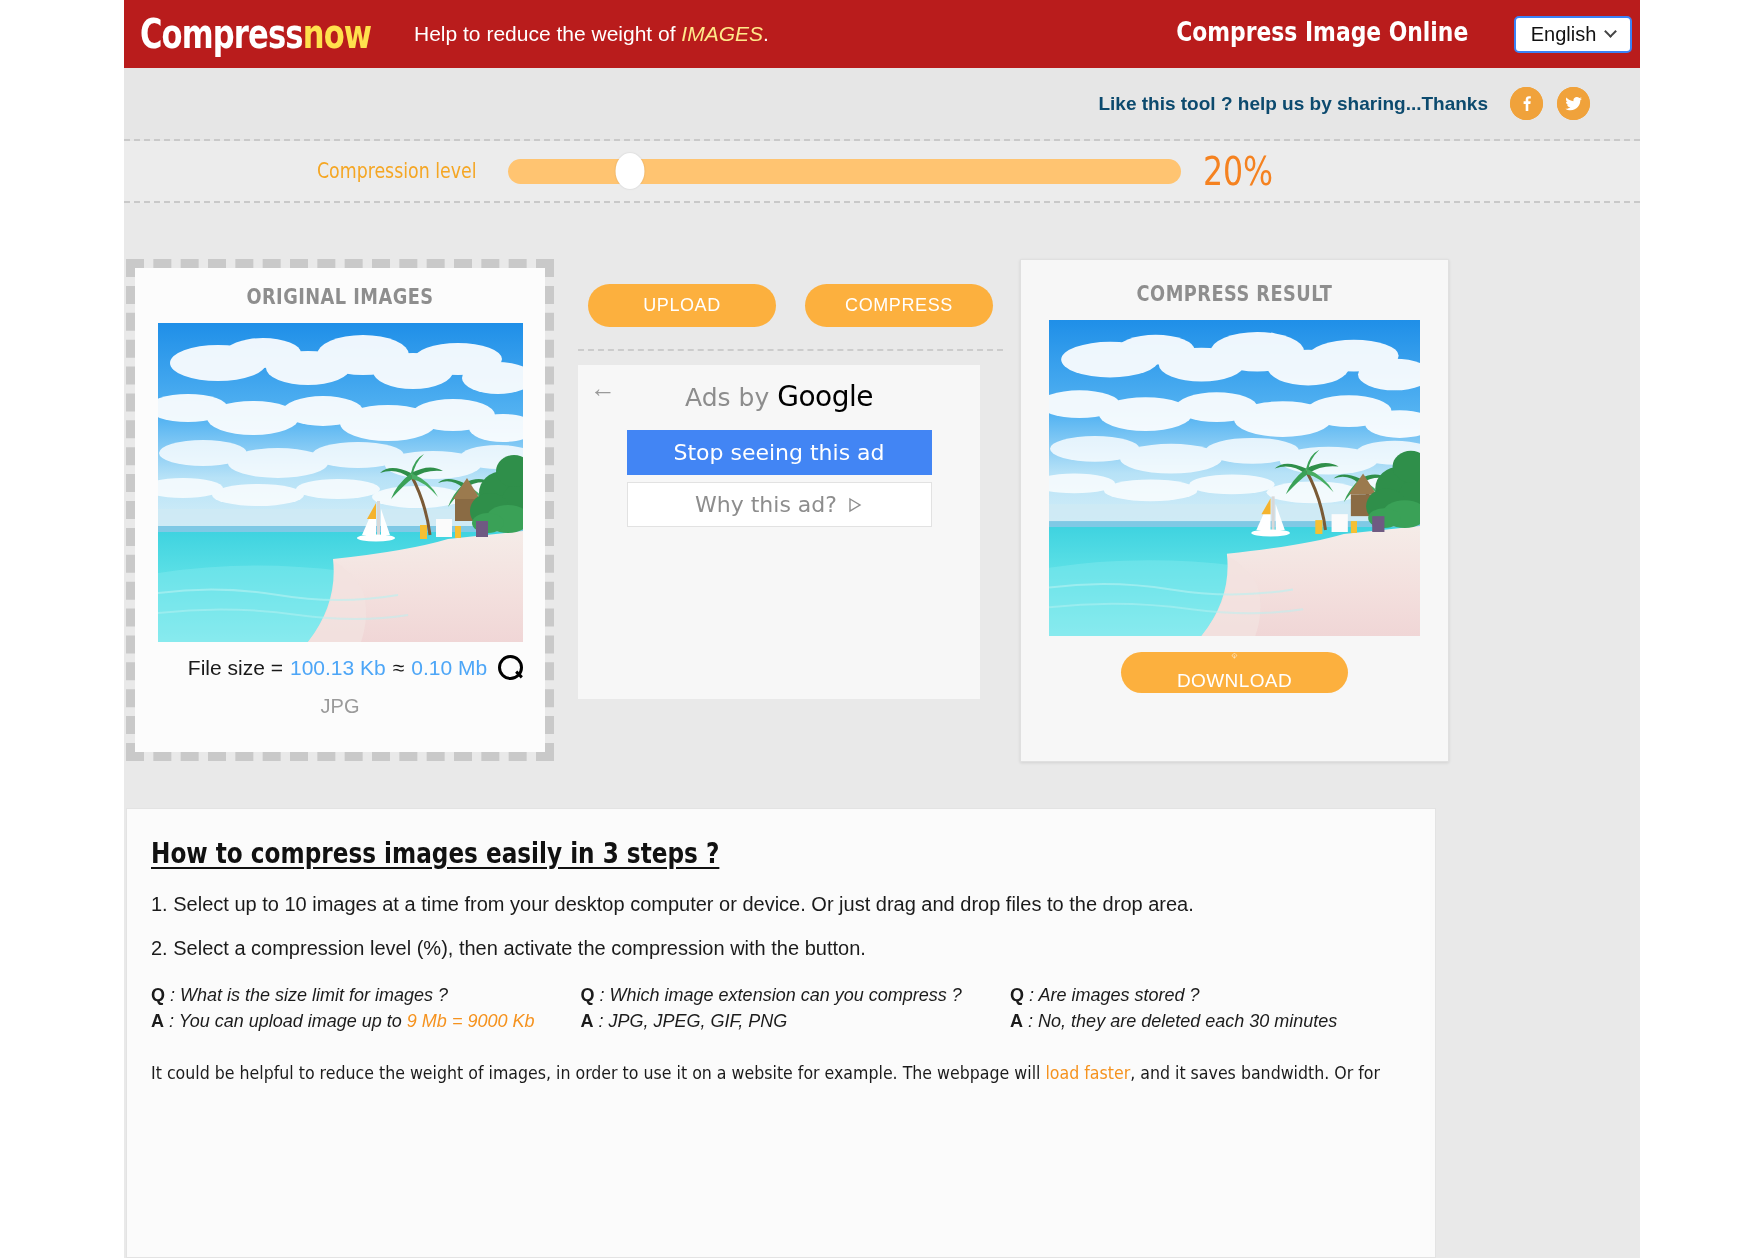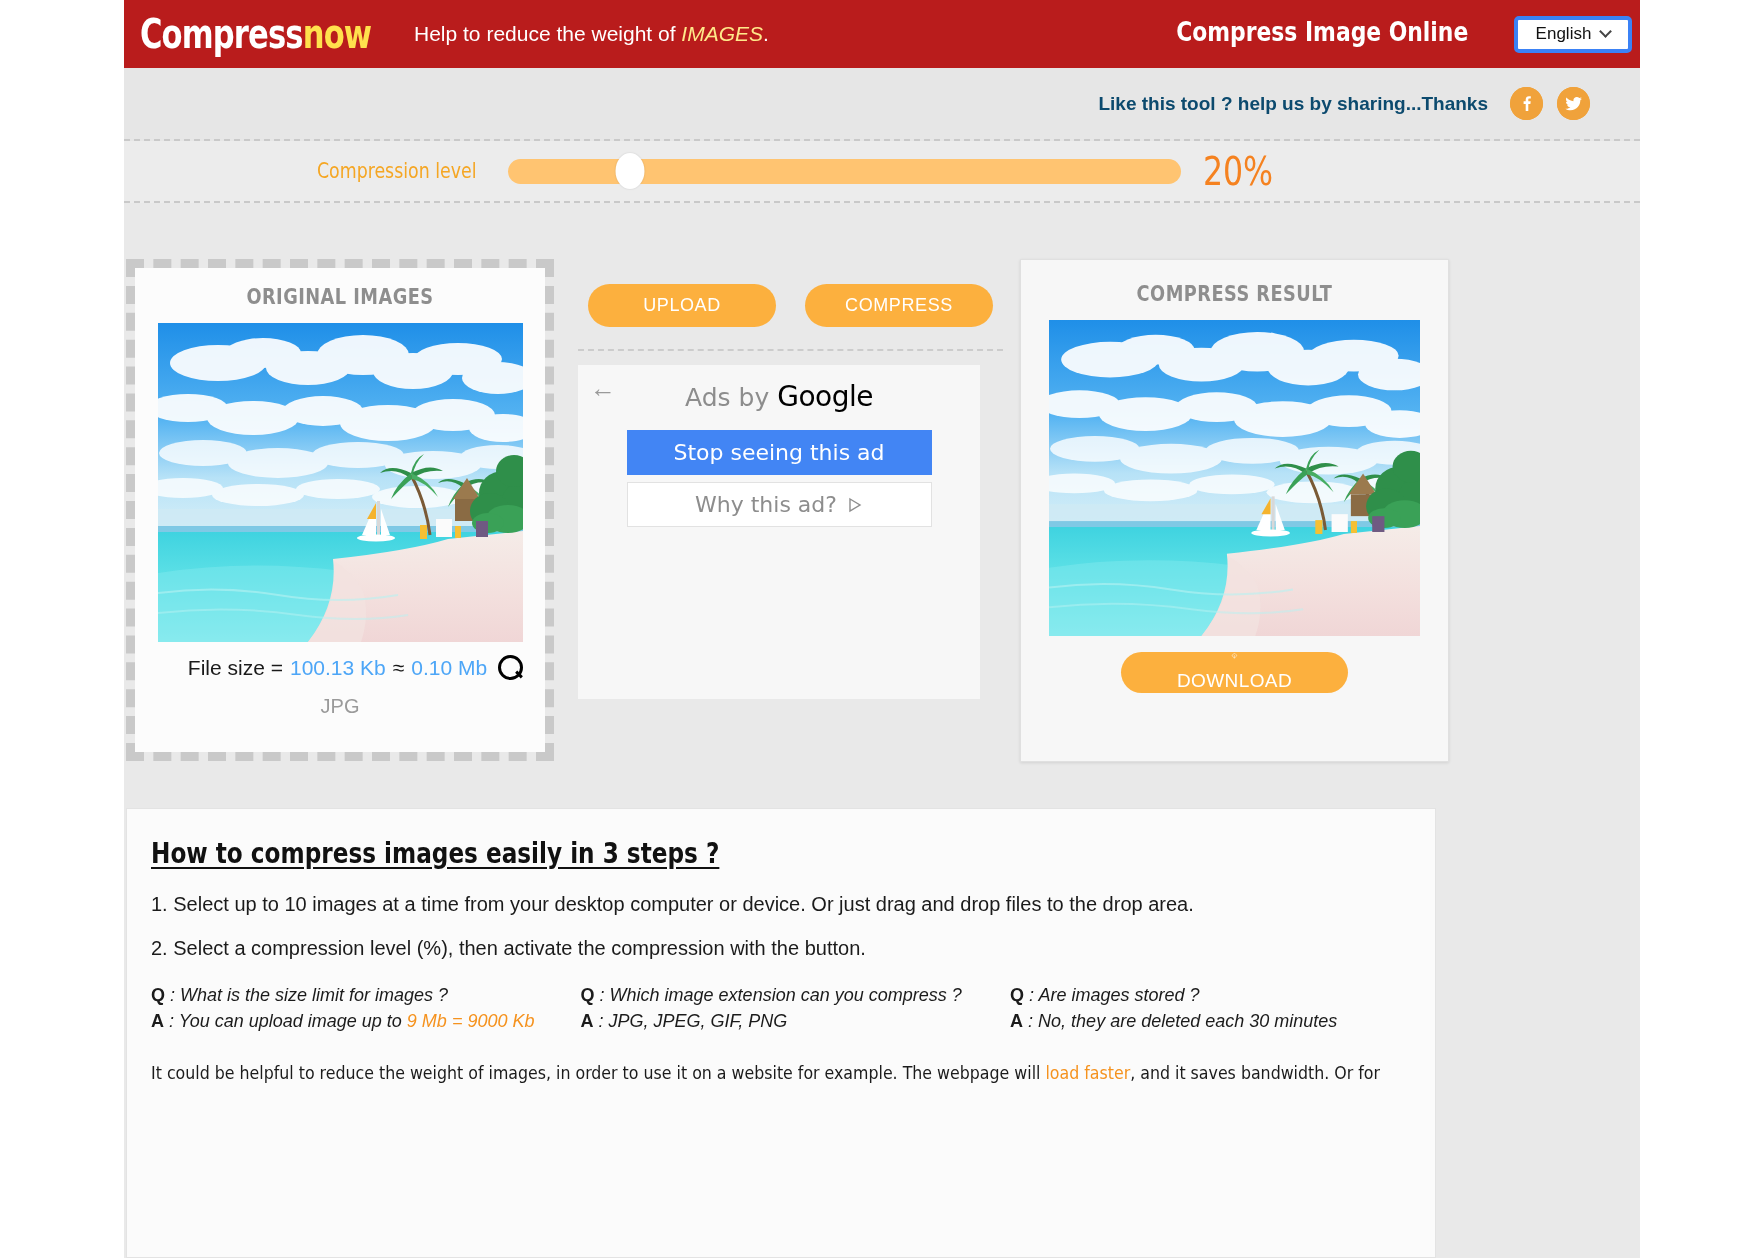--- a/index.html
+++ b/index.html
@@ -69,29 +69,29 @@
   .header-title {
     color: #ffffff;
     font-weight: bold;
     font-size: 27px;
     font-family: "Liberation Sans Narrow", "DejaVu Sans Condensed", "Liberation Sans", sans-serif;
     transform: scaleX(0.9);
     white-space: nowrap;
   }
   .lang-select {
     background: #ffffff;
-    border: 4px solid #3b82f6;
+    border: 2px solid #3b82f6;
     border-radius: 5px;
     height: 37px;
     min-width: 118px;
     display: flex;
     align-items: center;
     justify-content: center;
     gap: 10px;
-    font-size: 17px;
+    font-size: 20px;
     color: #111;
     padding: 0 12px;
     cursor: pointer;
   }
   .chev {
     display: inline-block;
     width: 9px; height: 9px;
     border-right: 2px solid #444;
     border-bottom: 2px solid #444;
     transform: translateY(-3px) rotate(45deg);

